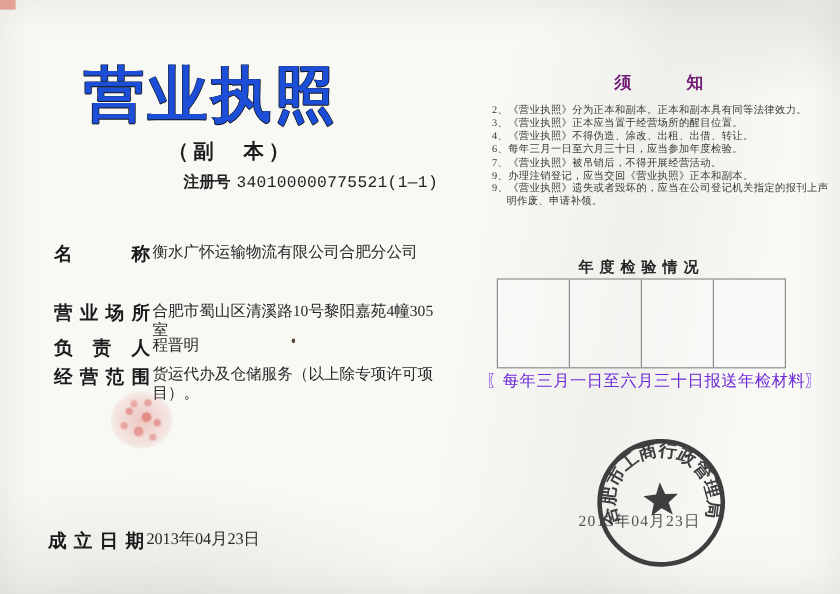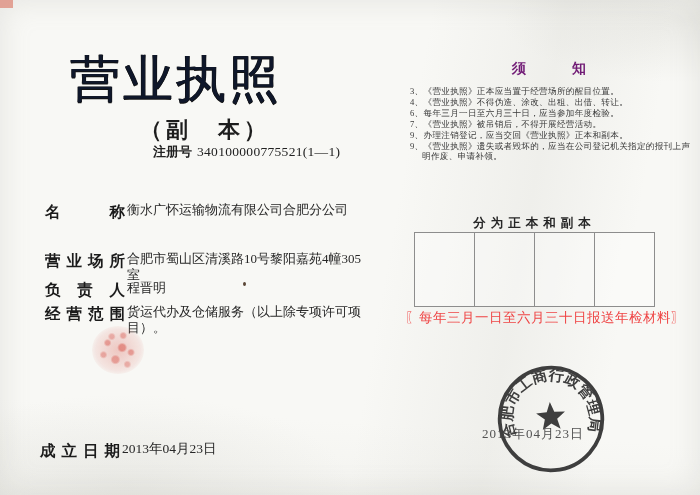--- a/index.html
+++ b/index.html
@@ -10,29 +10,29 @@
     background:
       linear-gradient(100deg, rgba(255,255,255,0) 55%, rgba(203,203,196,.20) 72%, rgba(255,255,255,0) 86%),
       radial-gradient(ellipse 320px 130px at 18% 98%, rgba(198,198,190,.22), transparent 70%),
       radial-gradient(ellipse 260px 90px at 98% 4%, rgba(198,198,190,.28), transparent 70%),
       linear-gradient(4deg, rgba(208,208,200,.15), transparent 18%);
     box-shadow: inset 0 0 30px rgba(160,160,152,.22);}
   #corner-mark{position:absolute;left:0;top:0;width:13px;height:8px;opacity:.85;}
 
   
   #license-title{position:absolute;left:70px;top:46px;
-    font-family:"DejaVu Sans",sans-serif;font-weight:400;font-size:50px;
-    letter-spacing:3px;color:#0f172a;
+    font-family:"DejaVu Sans",sans-serif;font-weight:700;font-size:50px;
+    letter-spacing:3px;color:#1d4ed8;
     text-shadow:.6px 0 0 #141414,-.6px 0 0 #141414,0 .5px 0 #141414;}
   #license-subtitle{position:absolute;left:140px;top:115px;
-    font-family:"DejaVu Sans",sans-serif;font-weight:700;font-size:22px;
+    font-family:"DejaVu Sans",sans-serif;font-weight:700;font-size:17px;
     letter-spacing:4px;color:#1d1d1d;}
   #reg-line{position:absolute;left:153px;top:143px;font-size:13px;color:#222;white-space:nowrap;}
   #reg-line .reg-label{font-family:Liberation Serif, serif;font-weight:700;margin-right:5px;}
-  #reg-line .reg-number{font-family:Liberation Serif, serif;font-size:13.5px;letter-spacing:.3px;}
+  #reg-line .reg-number{font-family:Liberation Mono, monospace;font-size:13.5px;letter-spacing:.3px;}
 
   .field{position:absolute;display:flex;align-items:flex-start;}
   .field-label{width:80px;flex-shrink:0;display:flex;justify-content:space-between;
     font-family:"DejaVu Sans",sans-serif;font-weight:700;font-size:15.5px;color:#1b1b1b;}
   .field-value{margin-left:2px;font-size:13px;line-height:15.5px;color:#272727;
     white-space:pre-line;width:250px;}
   #row-name{left:45px;top:202px;}
   #row-premises{left:45px;top:251px;}
   #row-person{left:45px;top:280px;}
   #row-scope{left:45px;top:304px;}
@@ -64,21 +64,21 @@
     padding-left:12px;text-indent:-12px;letter-spacing:.3px;}
 
   #annual-heading{position:absolute;left:414px;top:215px;width:241px;text-align:center;
     font-family:"DejaVu Sans",sans-serif;font-weight:700;font-size:12.5px;
     letter-spacing:5px;color:#262626;white-space:nowrap;}
   #annual-table{position:absolute;left:414px;top:232px;width:239px;height:73px;
     display:flex;border:1px solid #8d8d8d;background:rgba(255,255,255,.35);}
   #annual-table .annual-cell{flex:1;border-right:1px solid #8d8d8d;}
   #annual-table .annual-cell:last-child{border-right:none;}
   #annual-footnote{position:absolute;left:405px;top:309px;font-size:13.5px;
-    color:#ef4444;letter-spacing:.5px;white-space:nowrap;}
+    color:#6d28d9;letter-spacing:.5px;white-space:nowrap;}
 
   #seal-date{position:absolute;left:482px;top:425px;font-size:13px;
     color:#525252;letter-spacing:1px;white-space:nowrap;}
   #official-seal{position:absolute;left:492px;top:362px;width:118px;height:114px;
     transform:rotate(-4deg);}
 </style>
 </head>
 <body>
 
 <div id="paper-shading"></div>
@@ -133,29 +133,30 @@
       <span>期</span>
     </div>
   <div class="field-value">2013年04月23日</div>
 </div>
 
 <div id="faded-seal"></div>
 <div id="ink-speck"></div>
 
 <div id="notice-heading">须　知</div>
 <ol id="notice-list">
+  <li>2、《营业执照》分为正本和副本。正本和副本具有同等法律效力。</li>
   <li>3、《营业执照》正本应当置于经营场所的醒目位置。</li>
   <li>4、《营业执照》不得伪造、涂改、出租、出借、转让。</li>
   <li>6、每年三月一日至六月三十日，应当参加年度检验。</li>
   <li>7、《营业执照》被吊销后，不得开展经营活动。</li>
   <li>9、办理注销登记，应当交回《营业执照》正本和副本。</li>
   <li>9、《营业执照》遗失或者毁坏的，应当在公司登记机关指定的报刊上声明作废、申请补领。</li>
 </ol>
 
-<div id="annual-heading">分为正本和副本</div>
+<div id="annual-heading">年度检验情况</div>
 <div id="annual-table">
   <div class="annual-cell"></div>
   <div class="annual-cell"></div>
   <div class="annual-cell"></div>
   <div class="annual-cell"></div>
 </div>
 <div id="annual-footnote">〖每年三月一日至六月三十日报送年检材料〗</div>
 
 <div id="seal-date">2013年04月23日</div>
 <svg id="official-seal" viewBox="0 0 120 120" xmlns="http://www.w3.org/2000/svg">

